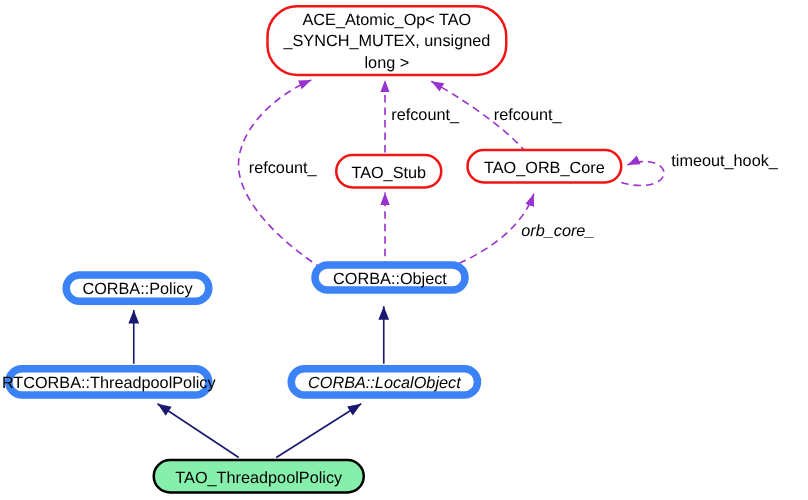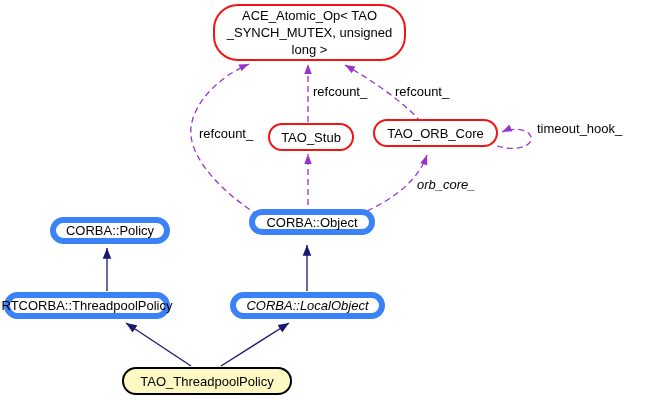--- a/index.html
+++ b/index.html
@@ -33,21 +33,21 @@
     text-align: center;
     font-size: 13px;
     line-height: 17px;
     color: #000000;
     white-space: nowrap;
     cursor: pointer;
     border-radius: 25px;
   }
   .node.external { border: 2px solid #f21414; }
   .node.internal { border: 6px solid #3b82f6; }
-  .node.current  { border: 2px solid #000000; background: #fef9c3; }
+  .node.current  { border: 2px solid #000000; background: #86efac; }
   .edge-label {
     position: absolute;
     font-size: 13px;
     color: #000000;
     white-space: nowrap;
   }
 </style>
 </head>
 <body>
 

